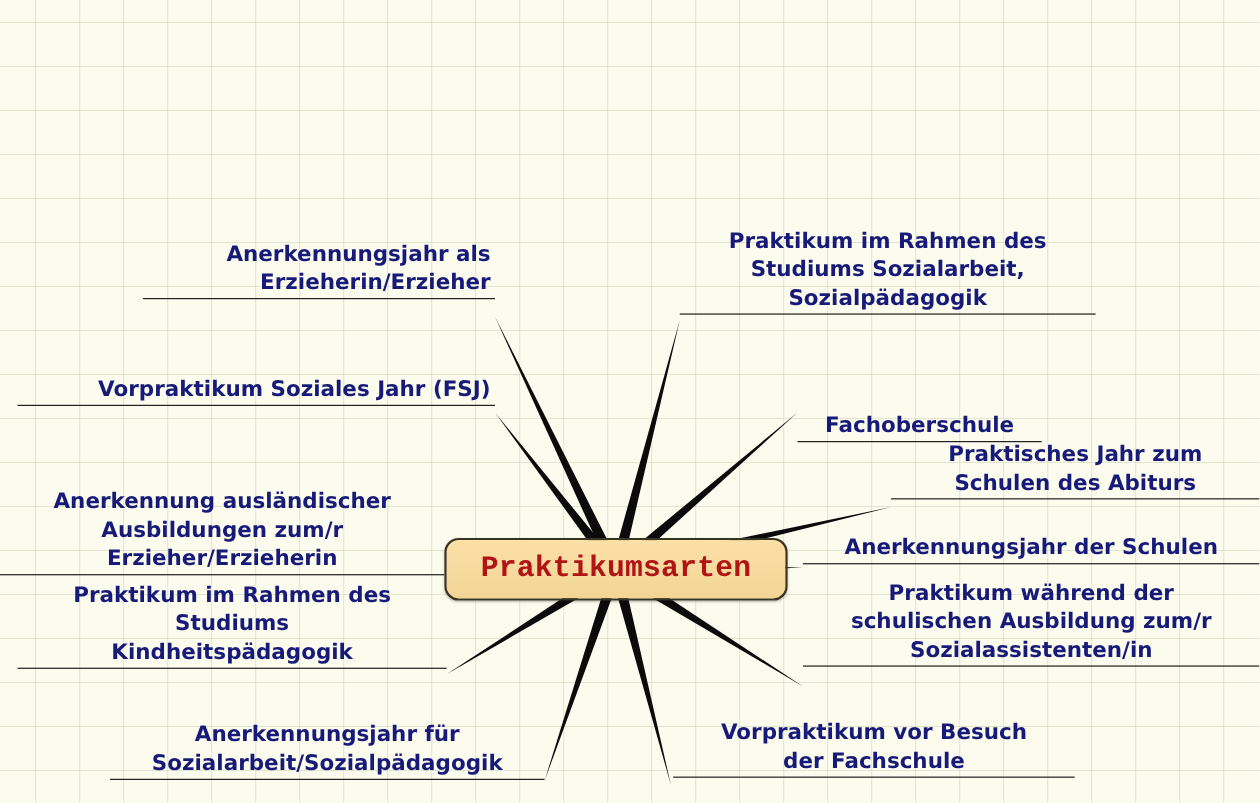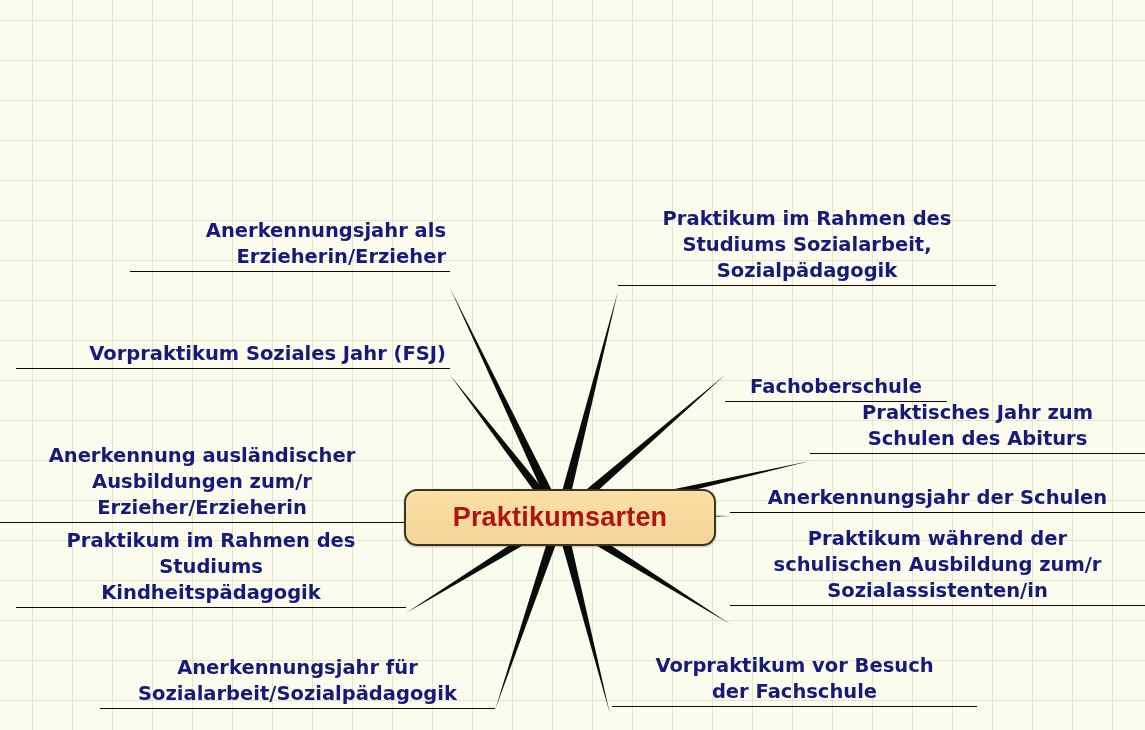--- a/index.html
+++ b/index.html
@@ -56,21 +56,21 @@
     background: linear-gradient(to bottom, #fbdfa4 0%, #f7dba0 45%, #f2d495 100%);
     border: 2px solid #3a3320;
     border-radius: 13px;
     display: flex;
     align-items: center;
     justify-content: center;
     box-shadow: 0 1px 2px rgba(0,0,0,0.25);
     z-index: 5;
   }
   .node-label {
-    font-family: Liberation Sans, sans-serif;
+    font-family: Liberation Mono, monospace;
     font-size: 27px;
     font-weight: bold;
     color: #b01414;
     letter-spacing: 0.2px;
     white-space: nowrap;
   }
   .leaf {
     position: absolute;
     z-index: 4;
   }

